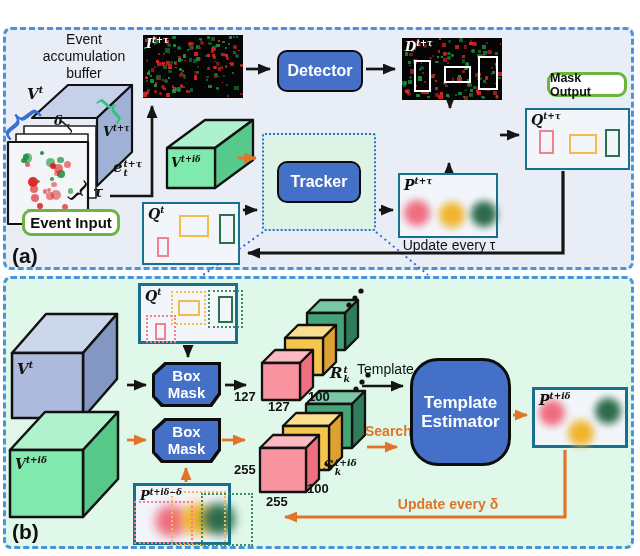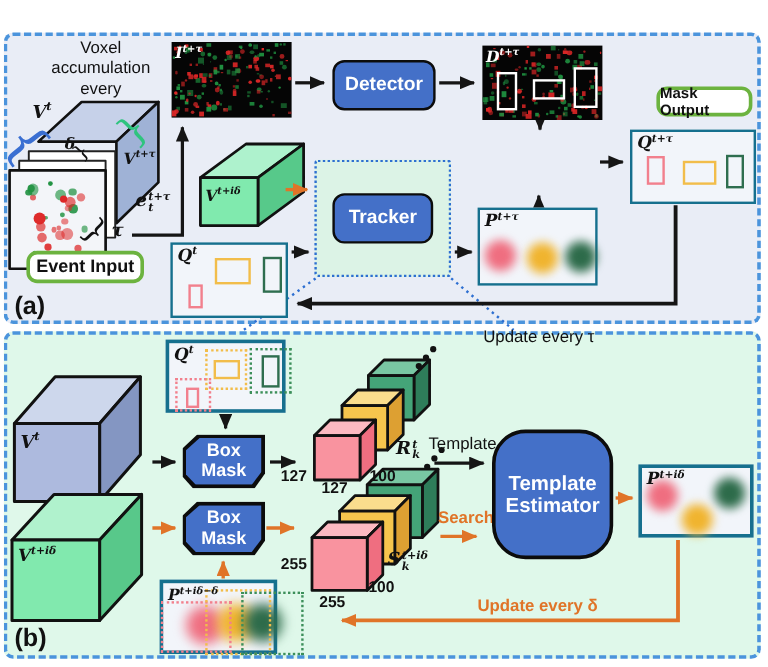--- a/index.html
+++ b/index.html
@@ -137,21 +137,21 @@
       <path d="M238,158 L256,158" marker-end="url(#ao)"></path>
       <path d="M127,440 L146,440" marker-end="url(#ao)"></path>
       <path d="M222,440 L245,440" marker-end="url(#ao)"></path>
       <path d="M186,482 L186,468" marker-end="url(#ao)"></path>
       <path d="M367,447 L397,447" marker-end="url(#ao)"></path>
       <path d="M513,415 L527,415" marker-end="url(#ao)"></path>
       <path d="M565,450 L565,517 L285,517" marker-end="url(#ao)" stroke-width="3.2"></path>
     </g>
   </svg>
 
-  <div class="txt lift" style="left:28px;top:31px;width:112px;text-align:center;line-height:1.22;">Voxel accumulation every</div>
+  <div class="txt lift" style="left:28px;top:31px;width:112px;text-align:center;line-height:1.22;">Event accumulation buffer</div>
 
   <div class="eventimg" id="img-i" style="left:143px;top:35px;width:100px;height:63px;">
     <span class="m on-dark" style="position:absolute;left:3px;top:1px;font-size:13px;z-index:5;"><span>I</span><sup>t+τ</sup></span>
   <i style="position: absolute; pointer-events: none; left: 89.3px; top: 37.2px; width: 2.2px; height: 2.2px; background: rgb(31, 145, 64); border-radius: 50%; opacity: 0.93;"></i>
       <i style="position: absolute; pointer-events: none; left: 5.2px; top: 4.2px; width: 2.6px; height: 2.6px; background: rgb(31, 145, 64); opacity: 0.77;"></i>
       <i style="position: absolute; pointer-events: none; left: 53.2px; top: 36.4px; width: 2.9px; height: 2.9px; background: rgb(31, 145, 64); opacity: 0.71;"></i>
       <i style="position: absolute; pointer-events: none; left: 82.7px; top: 21.8px; width: 2.9px; height: 2.9px; background: rgb(221, 39, 39); border-radius: 50%; opacity: 0.87;"></i>
       <i style="position: absolute; pointer-events: none; left: 34.4px; top: 10.6px; width: 4px; height: 4px; background: rgb(31, 145, 64); border-radius: 50%; opacity: 0.73;"></i>
       <i style="position: absolute; pointer-events: none; left: 10.5px; top: 6.9px; width: 2.9px; height: 2.9px; background: rgb(31, 145, 64); opacity: 0.54;"></i>
       <i style="position: absolute; pointer-events: none; left: 89.6px; top: 15.9px; width: 3.3px; height: 3.3px; background: rgb(31, 145, 64); opacity: 0.66;"></i>
@@ -502,21 +502,21 @@
     <i class="rect" style="left:35px;top:11px;width:30px;height:22px;border:2.5px solid var(--yellow,#f2bd4a);"></i>
     <i class="rect" style="left:75px;top:10px;width:16px;height:30px;border:2.5px solid var(--dark-green,#2f6e4f);"></i>
   </div>
 
   <div class="tbox" style="left:398px;top:173px;width:100px;height:65px;">
     <span class="m boxlabel"><span>P</span><sup>t+τ</sup></span>
     <i class="blob" style="left:0px;top:21px;--c:#ef6e80;"></i>
     <i class="blob" style="left:35px;top:23px;--c:#f0b42f;"></i>
     <i class="blob" style="left:67px;top:22px;--c:#2d6b4a;"></i>
   </div>
-  <div class="txt lift" style="left:398px;top:237px;width:102px;text-align:center;margin-top:35px;">Update every τ</div>
+  <div class="txt lift" style="left:398px;top:237px;width:102px;text-align:center;">Update every τ</div>
 
   <div class="tag" style="left:12px;top:244px;">(a)</div>
 
   <div class="tbox" style="left:138px;top:283px;width:100px;height:61px;border-width:3px;">
     <span class="m boxlabel"><span>Q</span><sup>t</sup></span>
     <i class="dash-rect" style="left:30px;top:5px;width:35px;height:34px;border-color:var(--yellow,#f2bd4a);"></i>
     <i class="rect" style="left:37px;top:14px;width:22px;height:16px;border:2.5px solid var(--yellow,#f2bd4a);z-index:5;"></i>
     <i class="dash-rect" style="left:67px;top:4px;width:35px;height:38px;border-color:#3c8f5a;"></i>
     <i class="rect" style="left:77px;top:10px;width:15px;height:27px;border:2.5px solid var(--dark-green,#2f6e4f);z-index:5;"></i>
     <i class="dash-rect" style="left:5px;top:29px;width:30px;height:28px;border-color:var(--pink,#f2808d);"></i>

